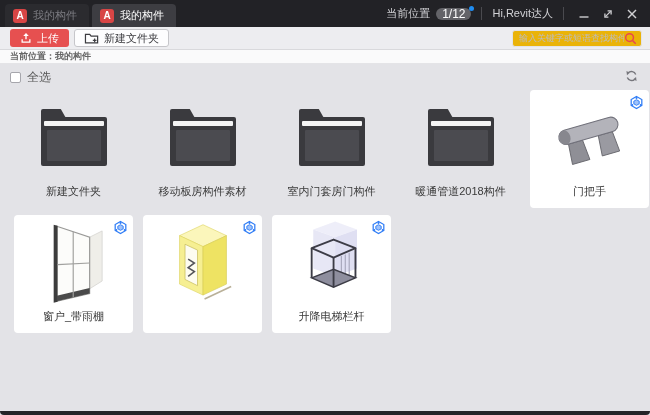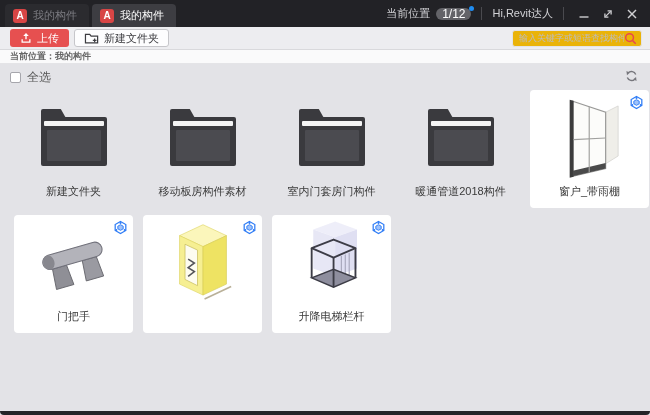--- a/index.html
+++ b/index.html
@@ -306,35 +306,35 @@
       <div class="folder-tab"></div>
       <div class="folder-body">
         <div class="folder-strip"></div>
         <div class="folder-panel"></div>
       </div>
     </div>
     <div class="item-label">暖通管道2018构件</div>
   </div>
     <div class="cell card">
     <svg class="thumb">
-        <use href="#thumb-window-with-canopy"></use>
+        <use href="#thumb-door-handle"></use>
       </svg>
     <svg class="badge">
         <use href="#badge-hex"></use>
       </svg>
-    <div class="item-label">窗户_带雨棚</div>
+    <div class="item-label">门把手</div>
   </div>
     <div class="cell card">
     <svg class="thumb">
-        <use href="#thumb-door-handle"></use>
+        <use href="#thumb-window-with-canopy"></use>
       </svg>
     <svg class="badge">
         <use href="#badge-hex"></use>
       </svg>
-    <div class="item-label">门把手</div>
+    <div class="item-label">窗户_带雨棚</div>
   </div>
     <div class="cell card">
     <svg class="thumb">
         <use href="#thumb-elevator"></use>
       </svg>
     <svg class="badge">
         <use href="#badge-hex"></use>
       </svg>
   </div>
     <div class="cell card">

